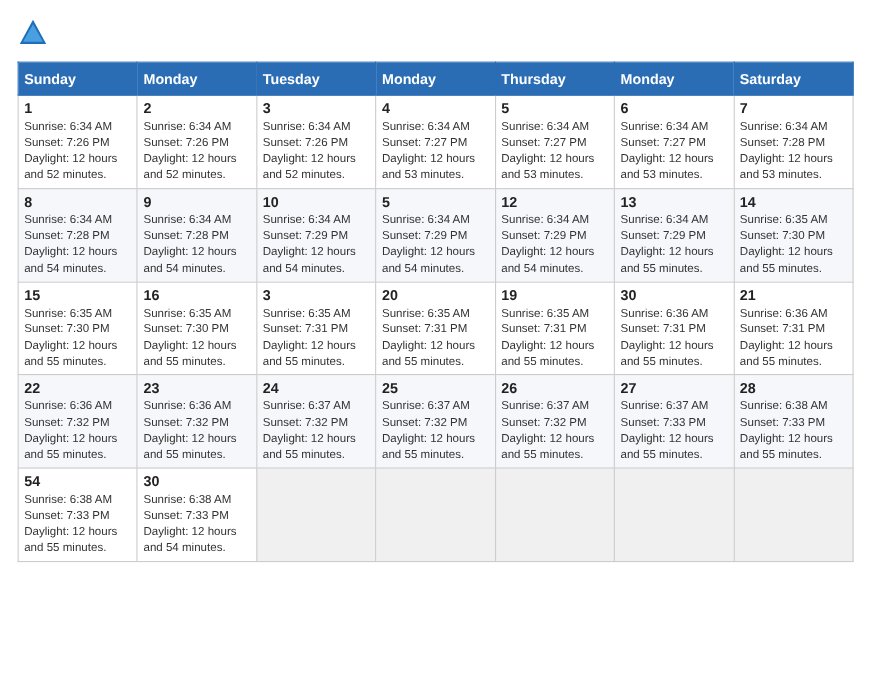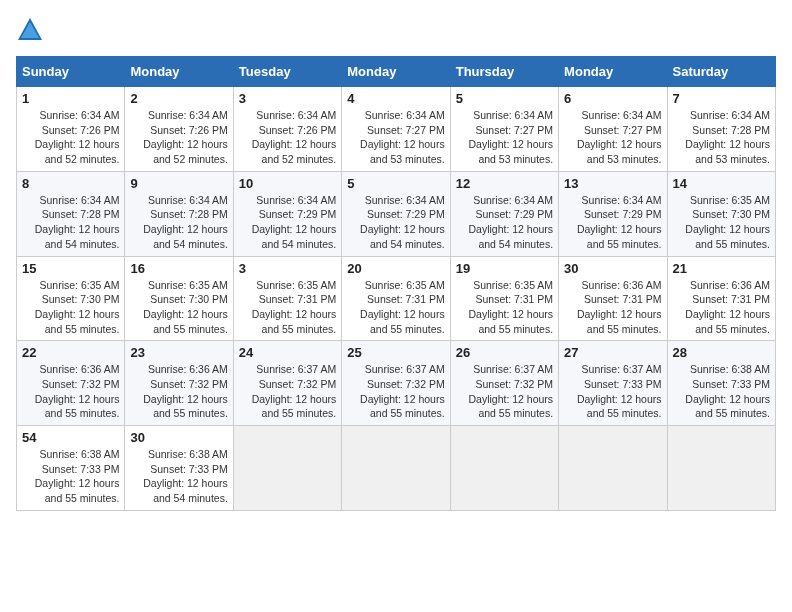--- a/index.html
+++ b/index.html
@@ -81,21 +81,20 @@
       font-size: 13px;
       font-weight: bold;
       color: #222;
       display: block;
       margin-bottom: 2px;
     }
     .day-detail {
       font-size: 10.5px;
       color: #333;
       line-height: 1.4;
-      text-align: right;
     }
     .empty-cell {
       background: #f0f0f0 !important;
     }
   </style>
 </head>
 <body>
 
 <div class="header-area">
   <div class="logo">

